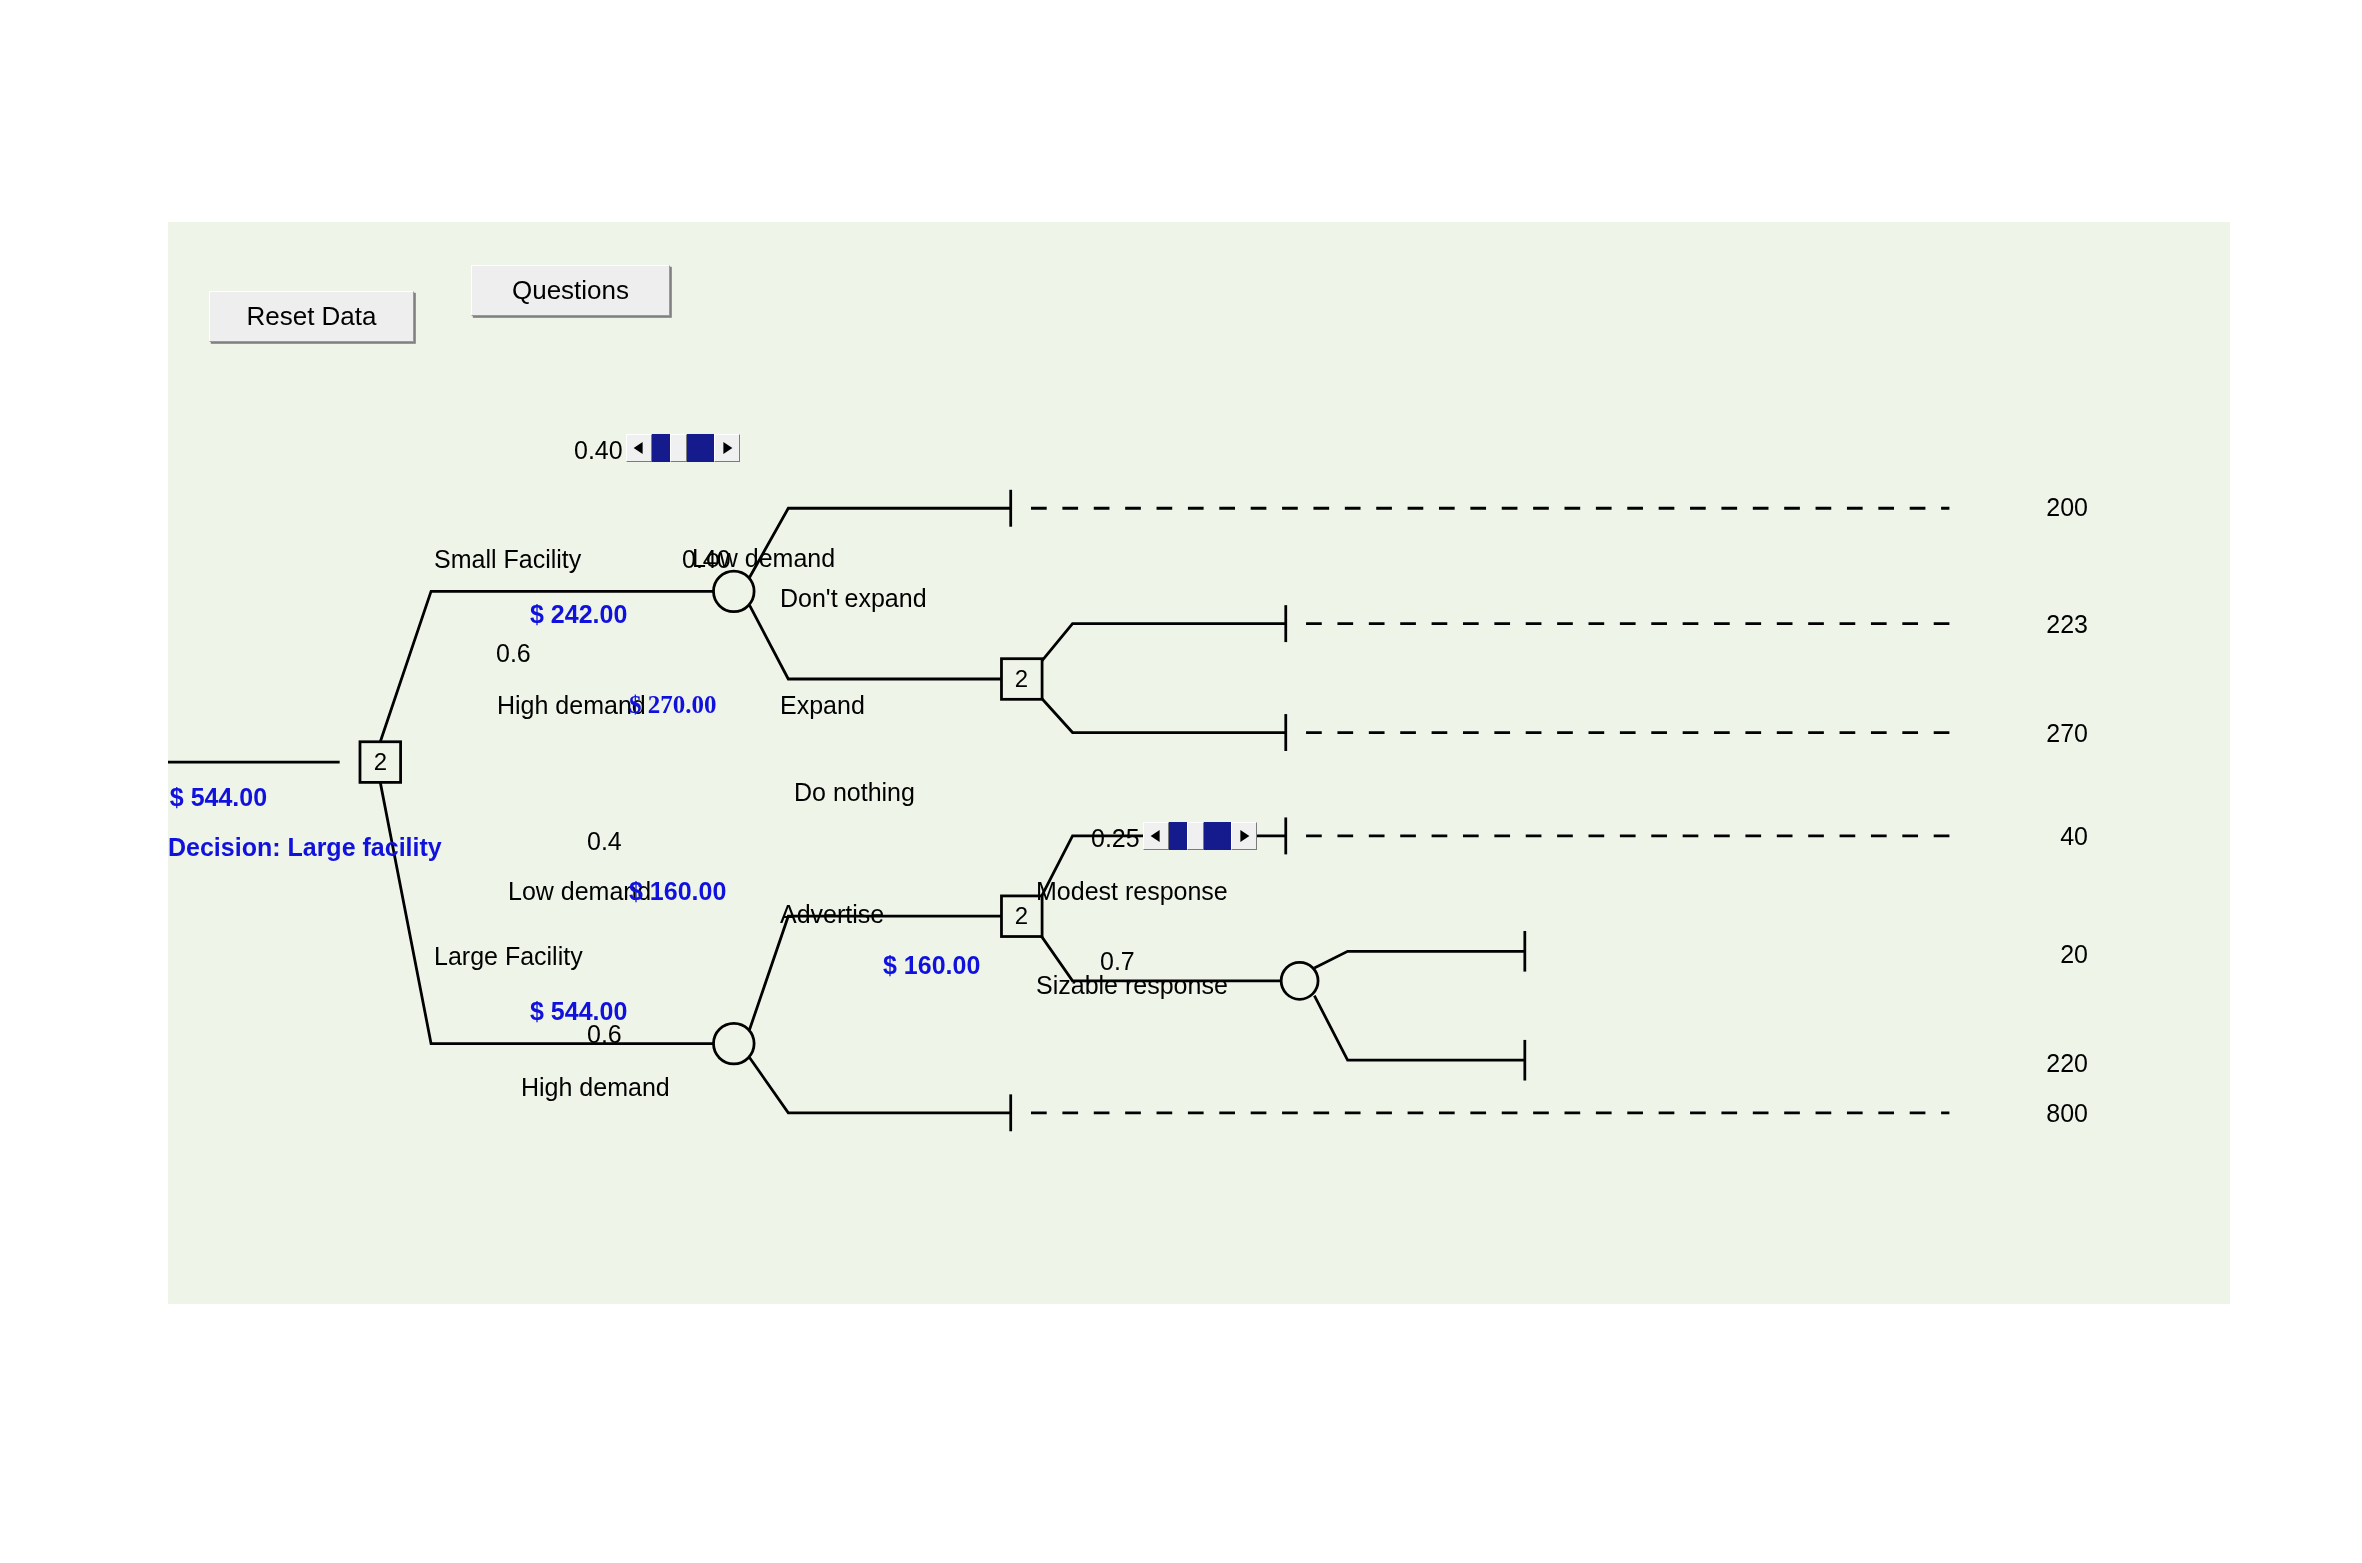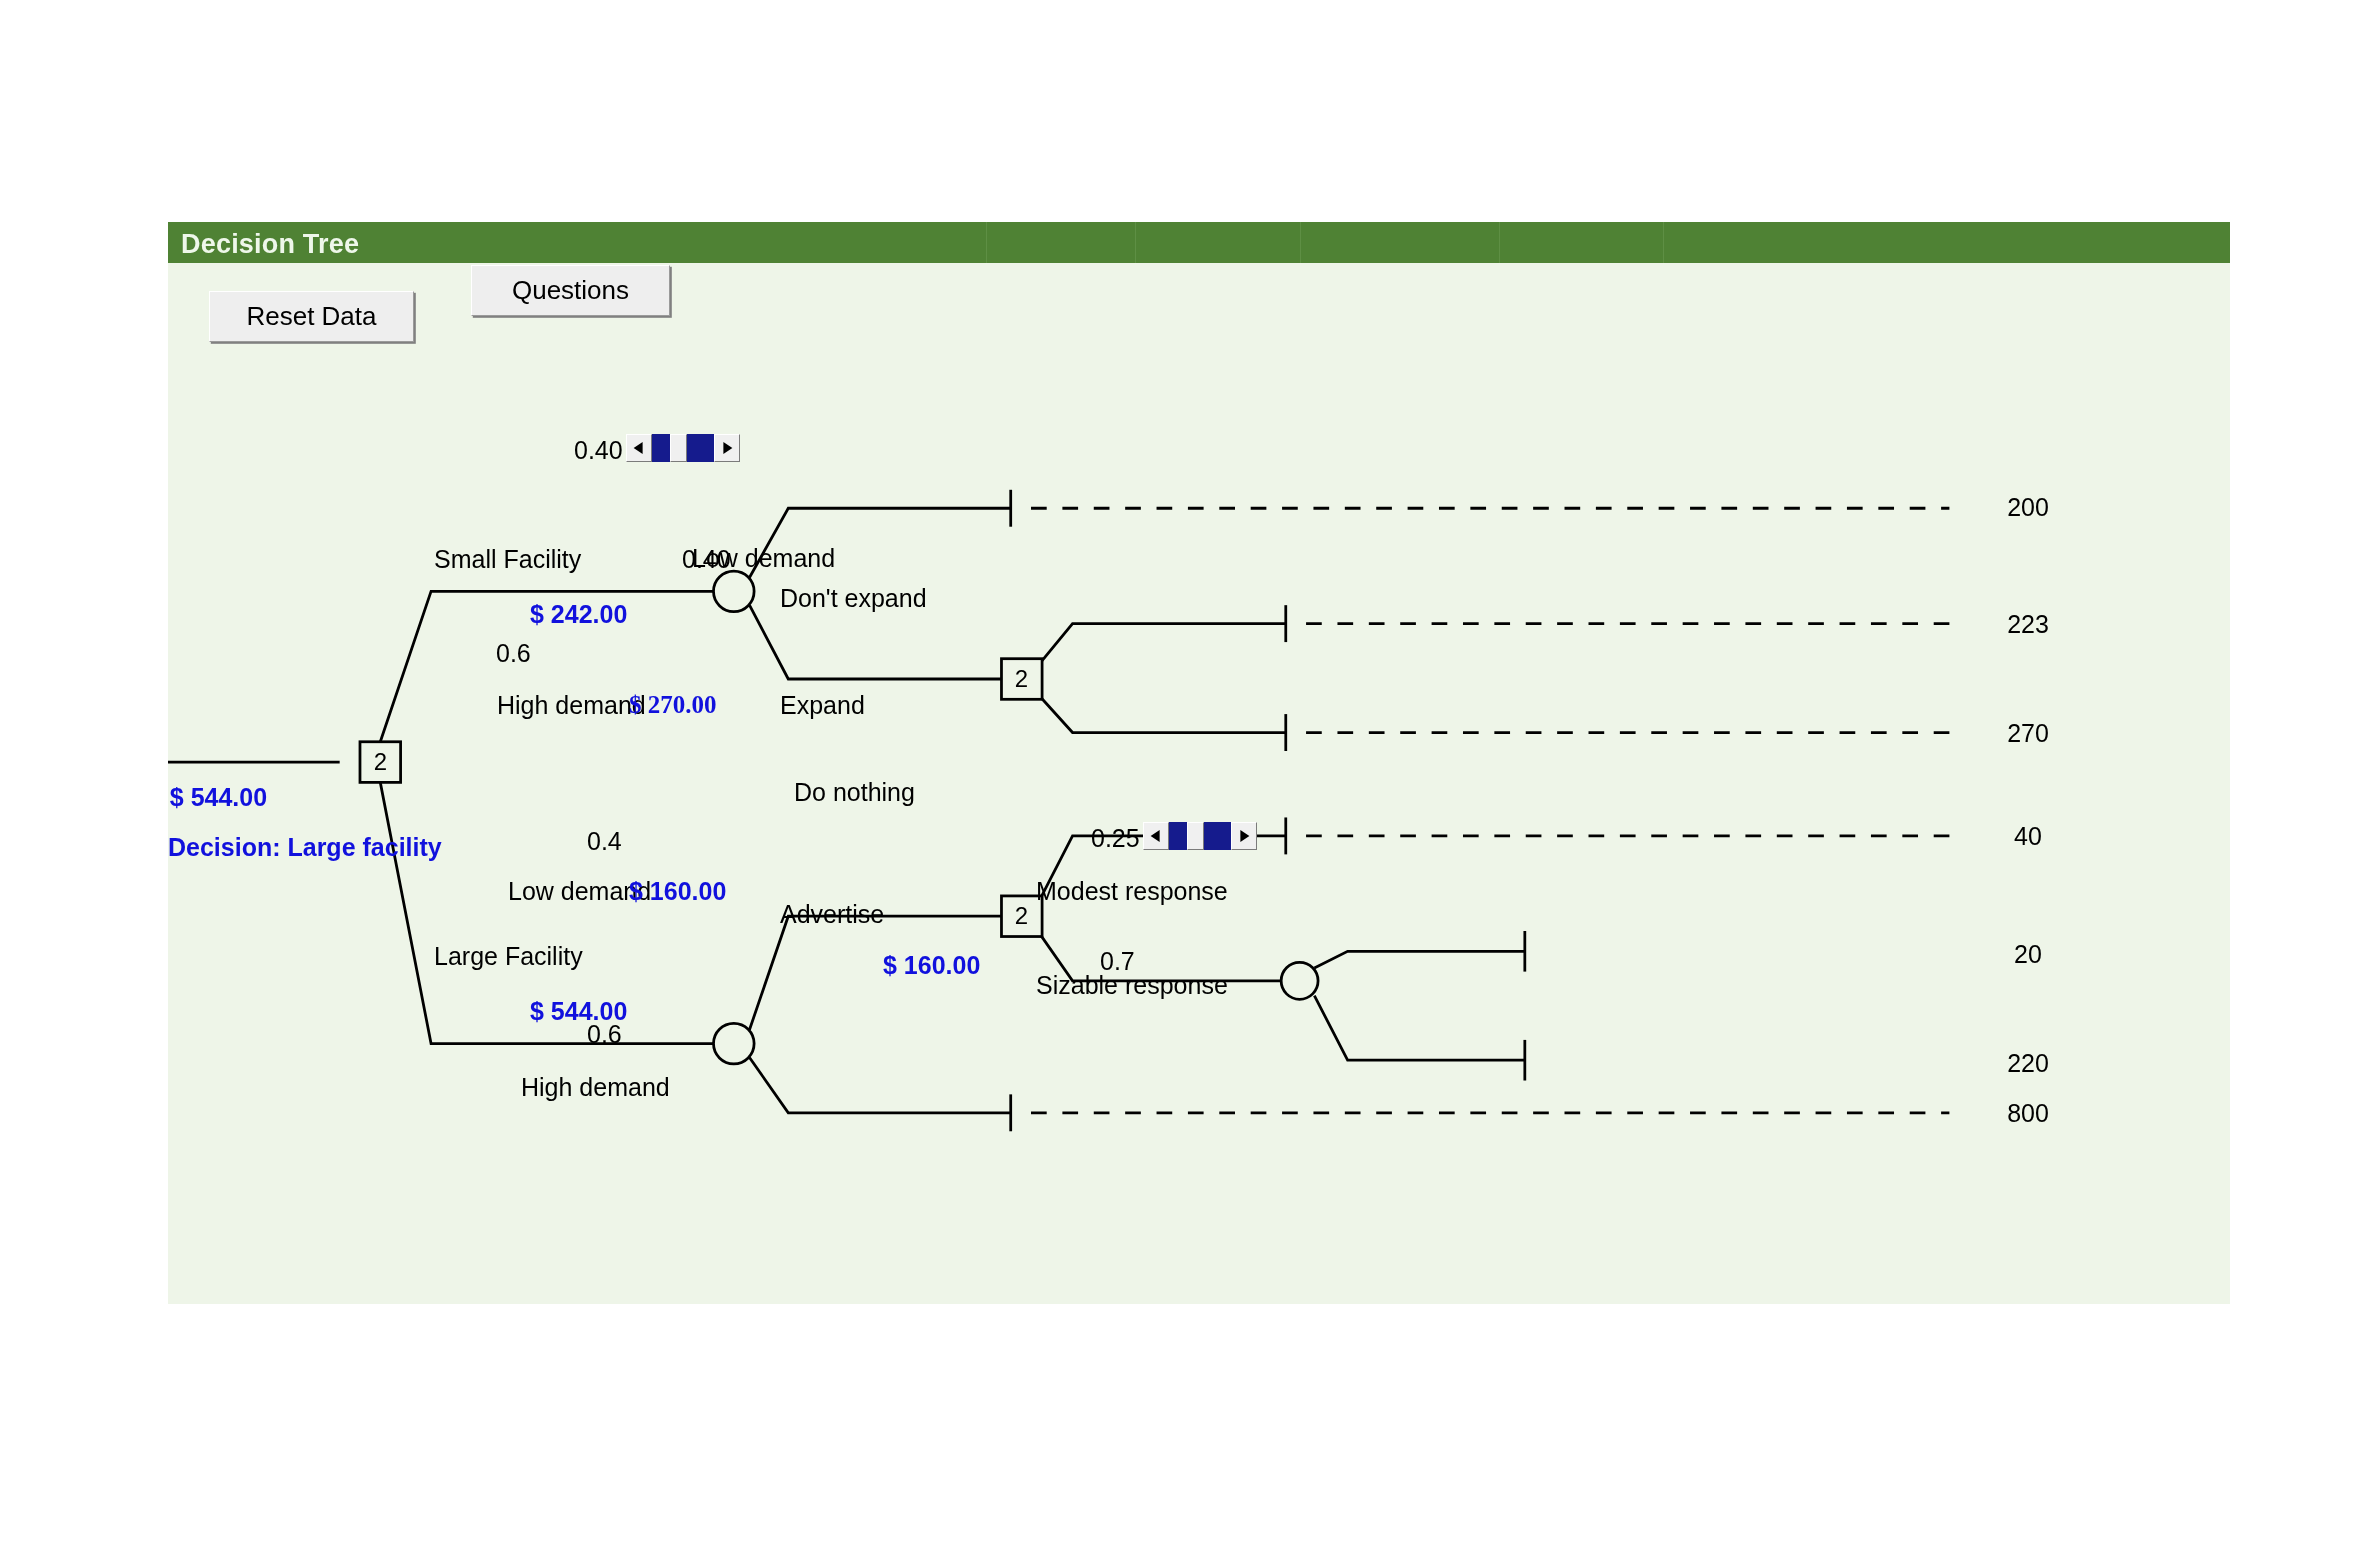--- a/index.html
+++ b/index.html
@@ -88,21 +88,21 @@
     font-family: "Liberation Sans", sans-serif;
     color: #000000;
     font-size: 25px;
   }
   .lbl.blue {
     color: #1111dd;
     font-weight: bold;
   }
   .lbl.payoff {
     font-size: 25px;
-    text-align: center;
+    text-align: right;
   }
   .lbl.nodenum {
     font-size: 24px;
     text-align: center;
   }
 
   
   .slider {
     position: absolute;
     height: 28px;
@@ -141,28 +141,20 @@
     border-right-color: #7b7b7b;
     border-bottom-color: #7b7b7b;
     box-sizing: border-box;
   }
 </style>
 </head>
 <body>
 
 <div id="app">
 
-  <div class="titlebar">
-    <div class="col-div" style="left:818px"></div>
-    <div class="col-div" style="left:967px"></div>
-    <div class="col-div" style="left:1132px"></div>
-    <div class="col-div" style="left:1331px"></div>
-    <div class="col-div" style="left:1495px"></div>
-    <div class="title-text">Decision Tree</div>
-  </div>
 
   <div class="btn" id="btn-reset">Reset Data</div>
   <div class="btn" id="btn-questions">Questions</div>
 
   <svg id="tree" viewBox="0 0 2234 1172">
     <g stroke="#000000" stroke-width="3" fill="none" stroke-linecap="butt">
 
       <line x1="0" y1="585" x2="186" y2="585"></line>
 
       <path d="M 230 563 L 285 400 L 613 400"></path>

